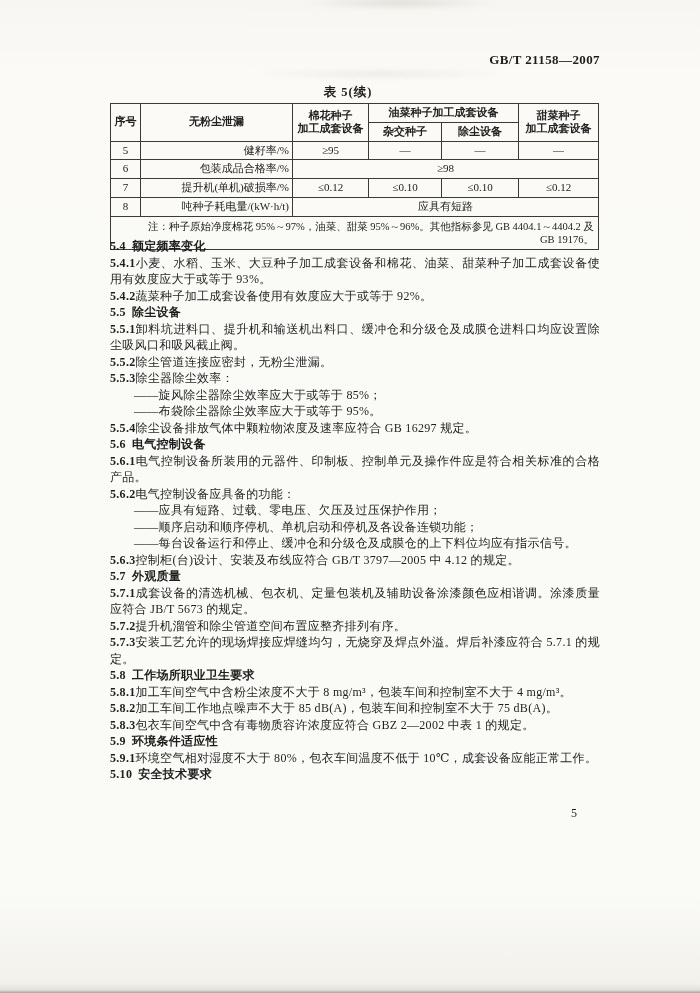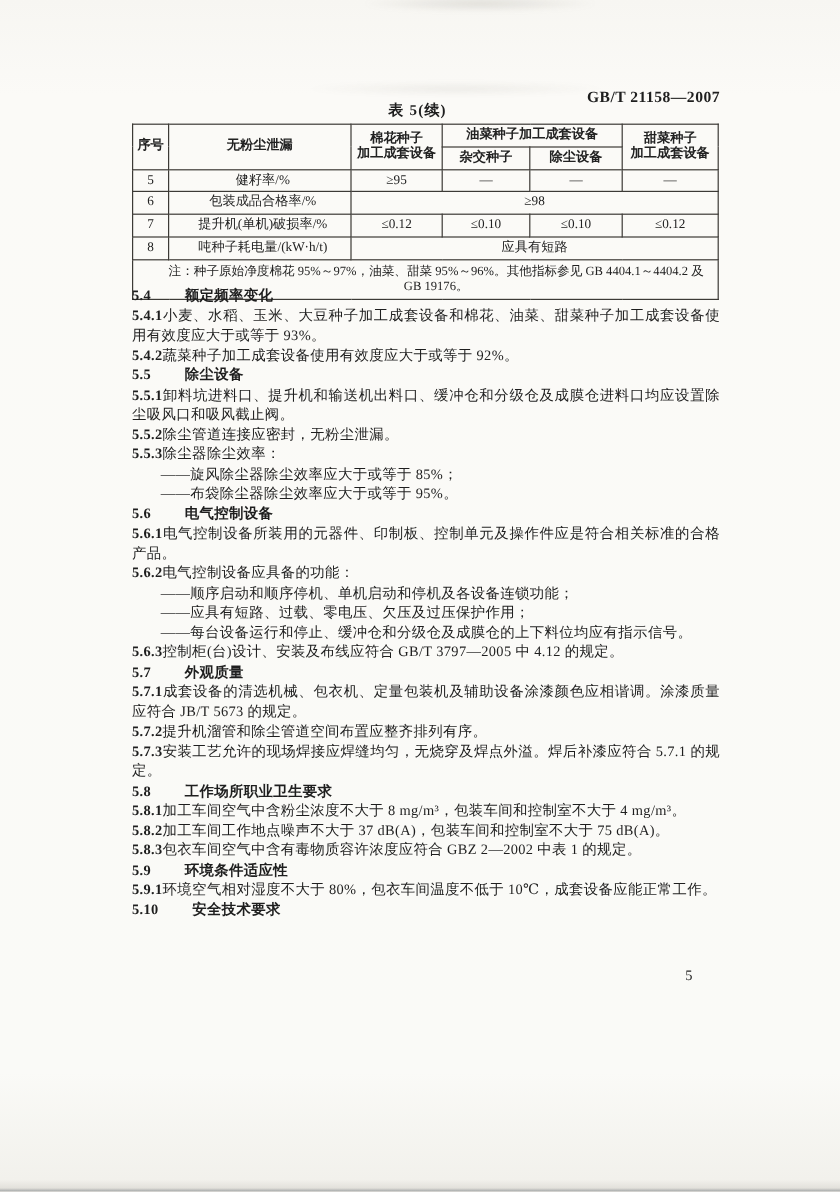--- a/index.html
+++ b/index.html
@@ -12,56 +12,56 @@
   }
   .page{
     position:absolute;inset:0;
     background:linear-gradient(180deg,#f7f6f2 0%,#fbfaf7 8%,#fafaf7 90%,#f2f1ec 99%,#dcdad4 100%);
     color:#1e1e1e;
   }
   .smudge{position:absolute;background:radial-gradient(ellipse at center,rgba(120,115,105,.18),rgba(120,115,105,0) 70%);filter:blur(2px);}
   .smudge.s1{left:300px;top:-4px;width:200px;height:14px;}
   .smudge.s2{left:250px;top:68px;width:260px;height:12px;opacity:.6;}
   .doc-code{
-    position:absolute;top:73px;right:100px;
+    position:absolute;top:52px;right:100px;
     font-size:13px;font-weight:bold;letter-spacing:.4px;
   }
   .table-title{
     position:absolute;top:84px;left:0;width:696px;
     text-align:center;font-size:12.5px;font-weight:bold;letter-spacing:1px;
   }
   table.spec{
     position:absolute;top:103px;left:110px;width:488px;
     border-collapse:collapse;table-layout:fixed;
     font-size:11px;color:#222;
   }
   table.spec th,table.spec td{
     border:1.4px solid #3c3a36;
     padding:2px 3px;
     text-align:center;vertical-align:middle;
     font-weight:normal;
     line-height:1.25;
   }
   table.spec th{font-weight:bold;white-space:pre-line;}
-  table.spec td.lbl{text-align:center;padding-left:8px;}
-  table.spec td.note{text-align:center;padding:3px 4px 3px 22px;font-size:10.5px;}
+  table.spec td.lbl{text-align:right;padding-left:8px;}
+  table.spec td.note{text-align:right;padding:3px 4px 3px 22px;font-size:10.5px;}
   .col-no{width:30px;}
   .col-ind{width:152px;}
   .col-c1{width:76px;}
   .col-c2{width:73px;}
   .col-c3{width:77px;}
   .col-c4{width:80px;}
   .content{
     position:absolute;top:238px;left:110px;width:490px;
     font-size:12px;line-height:16.5px;letter-spacing:.3px;
     text-align:justify;
   }
   .content p{margin:0;}
   .sec-h{font-weight:bold;}
-  .sec-h .num{margin-right:28px;}
+  .sec-h .num{margin-right:6px;}
   .sec-p .num{font-weight:bold;white-space:nowrap;}
   .sec-dash{padding-left:24px;}
   .page-num{
     position:absolute;top:806px;left:571px;
     font-size:12px;
   }
   .bottom-edge{position:absolute;left:0;bottom:0;width:700px;height:3px;background:linear-gradient(180deg,rgba(90,95,100,0),rgba(90,100,110,.45));}
 </style>
 </head>
 <body>
@@ -132,34 +132,35 @@
   <div class="content">
     <p class="sec-h"><span class="num">5.4</span><span>额定频率变化</span></p>
     <p class="sec-p"><span class="num">5.4.1</span><span>小麦、水稻、玉米、大豆种子加工成套设备和棉花、油菜、甜菜种子加工成套设备使用有效度应大于或等于 93%。</span></p>
     <p class="sec-p"><span class="num">5.4.2</span><span>蔬菜种子加工成套设备使用有效度应大于或等于 92%。</span></p>
     <p class="sec-h"><span class="num">5.5</span><span>除尘设备</span></p>
     <p class="sec-p"><span class="num">5.5.1</span><span>卸料坑进料口、提升机和输送机出料口、缓冲仓和分级仓及成膜仓进料口均应设置除尘吸风口和吸风截止阀。</span></p>
     <p class="sec-p"><span class="num">5.5.2</span><span>除尘管道连接应密封，无粉尘泄漏。</span></p>
     <p class="sec-p"><span class="num">5.5.3</span><span>除尘器除尘效率：</span></p>
     <p class="sec-dash">——旋风除尘器除尘效率应大于或等于 85%；</p>
     <p class="sec-dash">——布袋除尘器除尘效率应大于或等于 95%。</p>
+    <p class="sec-p"><span class="num">5.5.4</span><span>除尘设备排放气体中颗粒物浓度及速率应符合 GB 16297 规定。</span></p>
     <p class="sec-h"><span class="num">5.6</span><span>电气控制设备</span></p>
     <p class="sec-p"><span class="num">5.6.1</span><span>电气控制设备所装用的元器件、印制板、控制单元及操作件应是符合相关标准的合格产品。</span></p>
     <p class="sec-p"><span class="num">5.6.2</span><span>电气控制设备应具备的功能：</span></p>
+    <p class="sec-dash">——应具有短路、过载、零电压、欠压及过压保护作用；</p>
     <p class="sec-dash">——顺序启动和顺序停机、单机启动和停机及各设备连锁功能；</p>
-    <p class="sec-dash">——应具有短路、过载、零电压、欠压及过压保护作用；</p>
     <p class="sec-dash">——每台设备运行和停止、缓冲仓和分级仓及成膜仓的上下料位均应有指示信号。</p>
     <p class="sec-p"><span class="num">5.6.3</span><span>控制柜(台)设计、安装及布线应符合 GB/T 3797—2005 中 4.12 的规定。</span></p>
     <p class="sec-h"><span class="num">5.7</span><span>外观质量</span></p>
     <p class="sec-p"><span class="num">5.7.1</span><span>成套设备的清选机械、包衣机、定量包装机及辅助设备涂漆颜色应相谐调。涂漆质量应符合 JB/T 5673 的规定。</span></p>
     <p class="sec-p"><span class="num">5.7.2</span><span>提升机溜管和除尘管道空间布置应整齐排列有序。</span></p>
     <p class="sec-p"><span class="num">5.7.3</span><span>安装工艺允许的现场焊接应焊缝均匀，无烧穿及焊点外溢。焊后补漆应符合 5.7.1 的规定。</span></p>
     <p class="sec-h"><span class="num">5.8</span><span>工作场所职业卫生要求</span></p>
     <p class="sec-p"><span class="num">5.8.1</span><span>加工车间空气中含粉尘浓度不大于 8 mg/m³，包装车间和控制室不大于 4 mg/m³。</span></p>
-    <p class="sec-p"><span class="num">5.8.2</span><span>加工车间工作地点噪声不大于 37 dB(A)，包装车间和控制室不大于 75 dB(A)。</span></p>
+    <p class="sec-p"><span class="num">5.8.2</span><span>加工车间工作地点噪声不大于 85 dB(A)，包装车间和控制室不大于 75 dB(A)。</span></p>
     <p class="sec-p"><span class="num">5.8.3</span><span>包衣车间空气中含有毒物质容许浓度应符合 GBZ 2—2002 中表 1 的规定。</span></p>
     <p class="sec-h"><span class="num">5.9</span><span>环境条件适应性</span></p>
     <p class="sec-p"><span class="num">5.9.1</span><span>环境空气相对湿度不大于 80%，包衣车间温度不低于 10℃，成套设备应能正常工作。</span></p>
     <p class="sec-h"><span class="num">5.10</span><span>安全技术要求</span></p>
   </div>
 
   <div class="page-num">5</div>
   <div class="bottom-edge"></div>
 </div>
 

